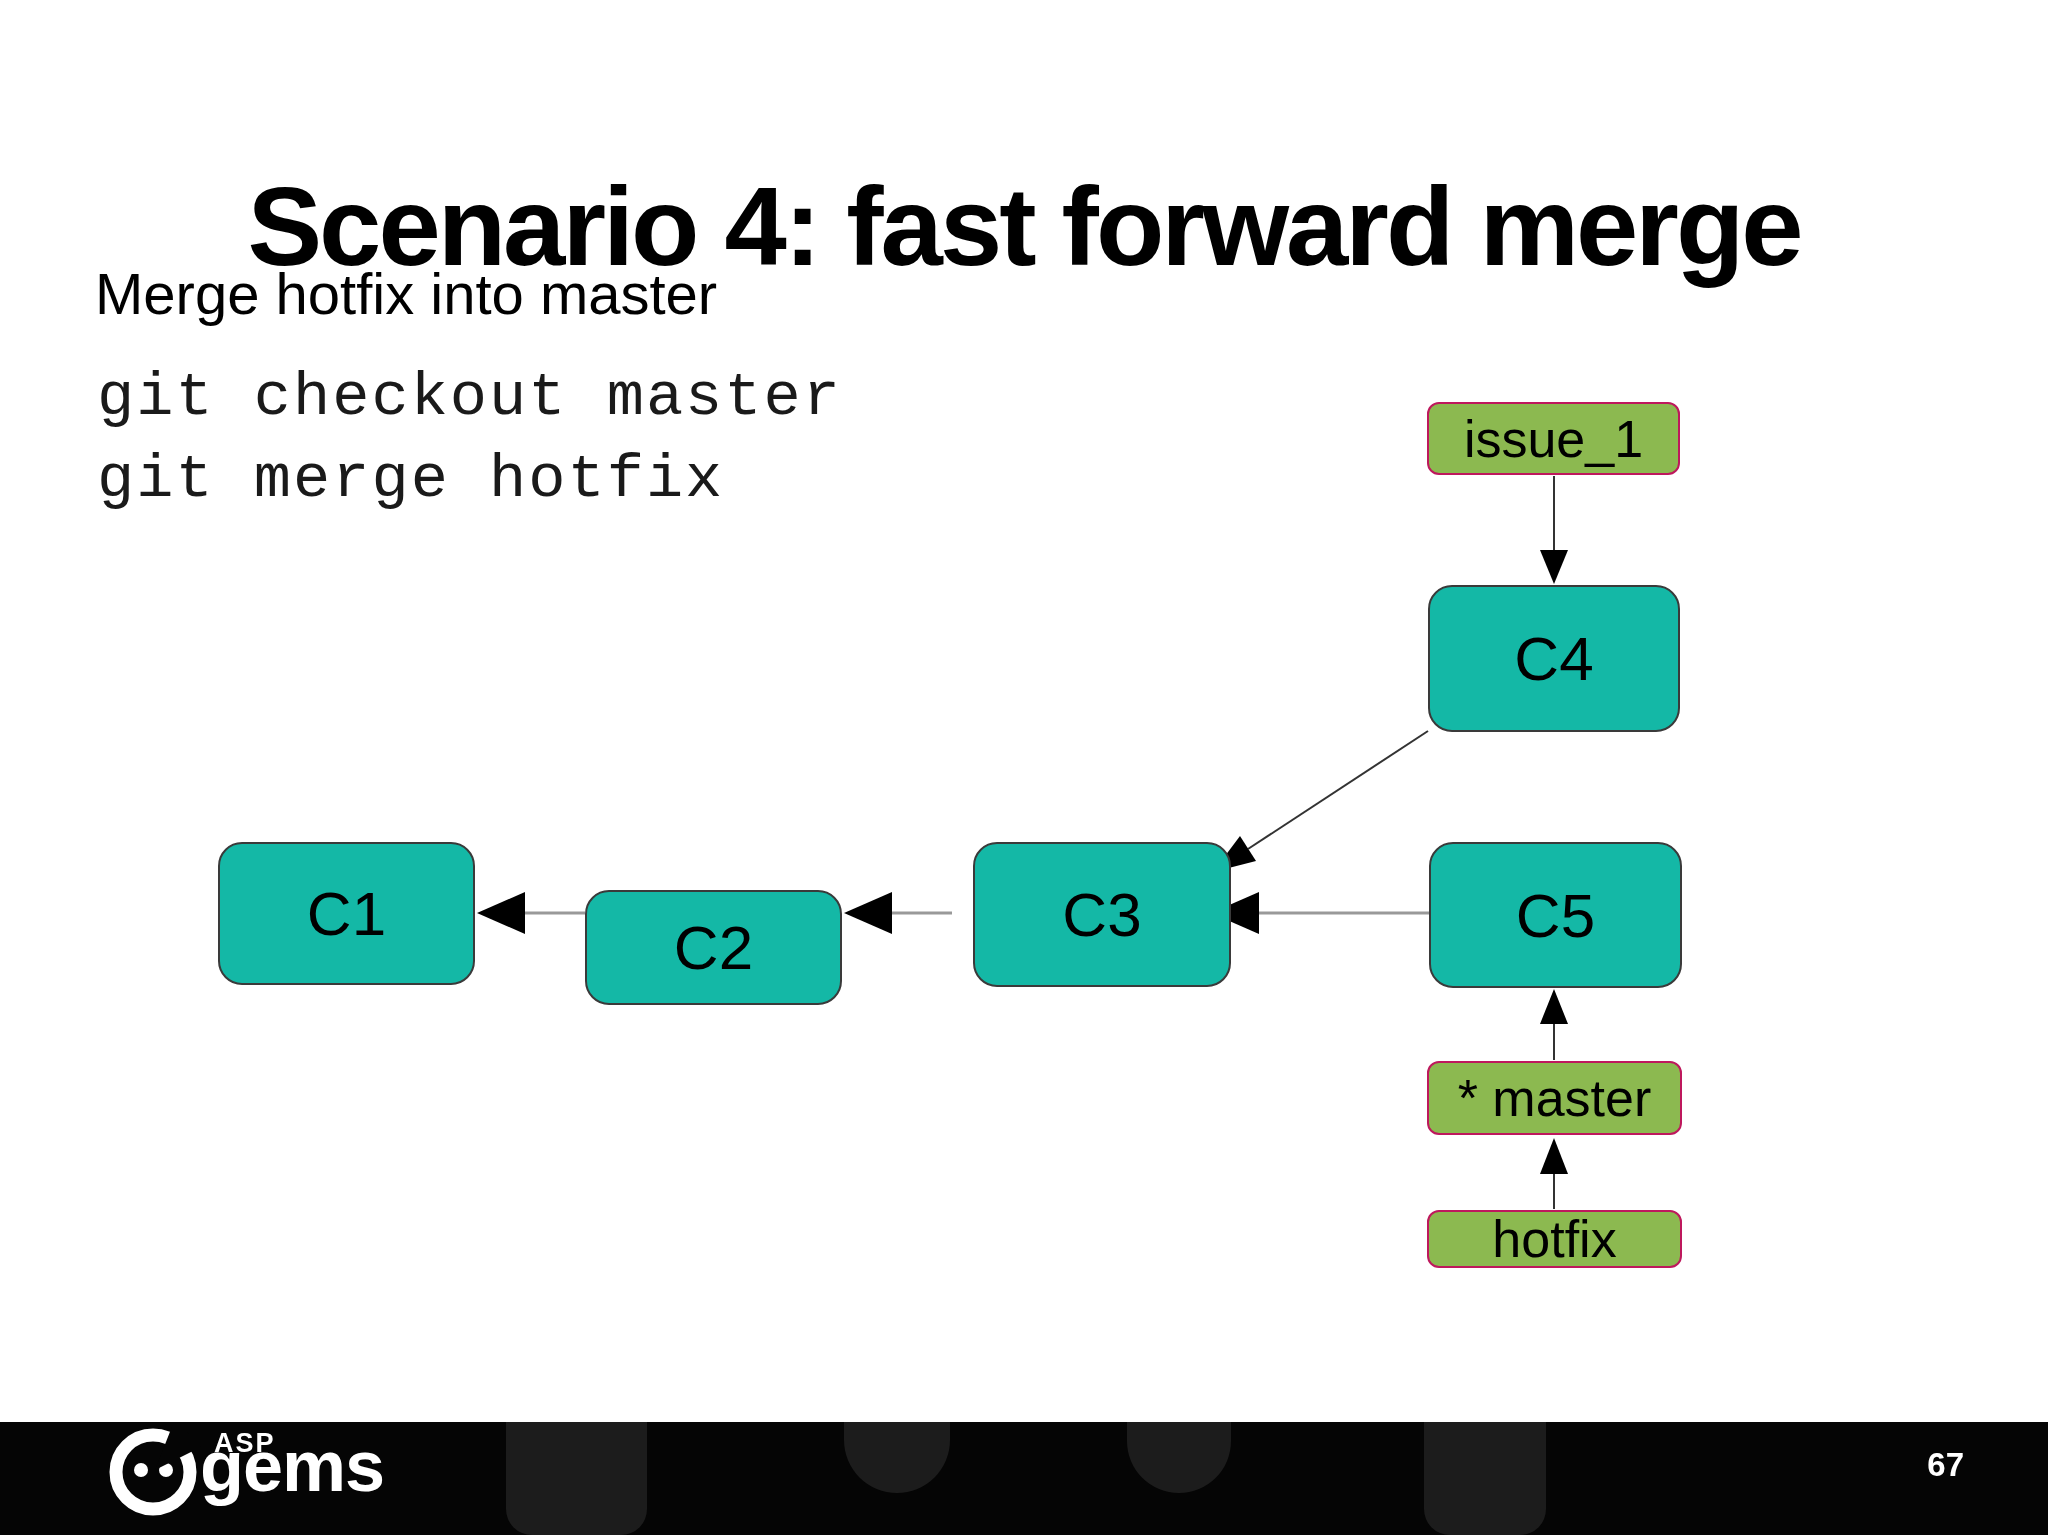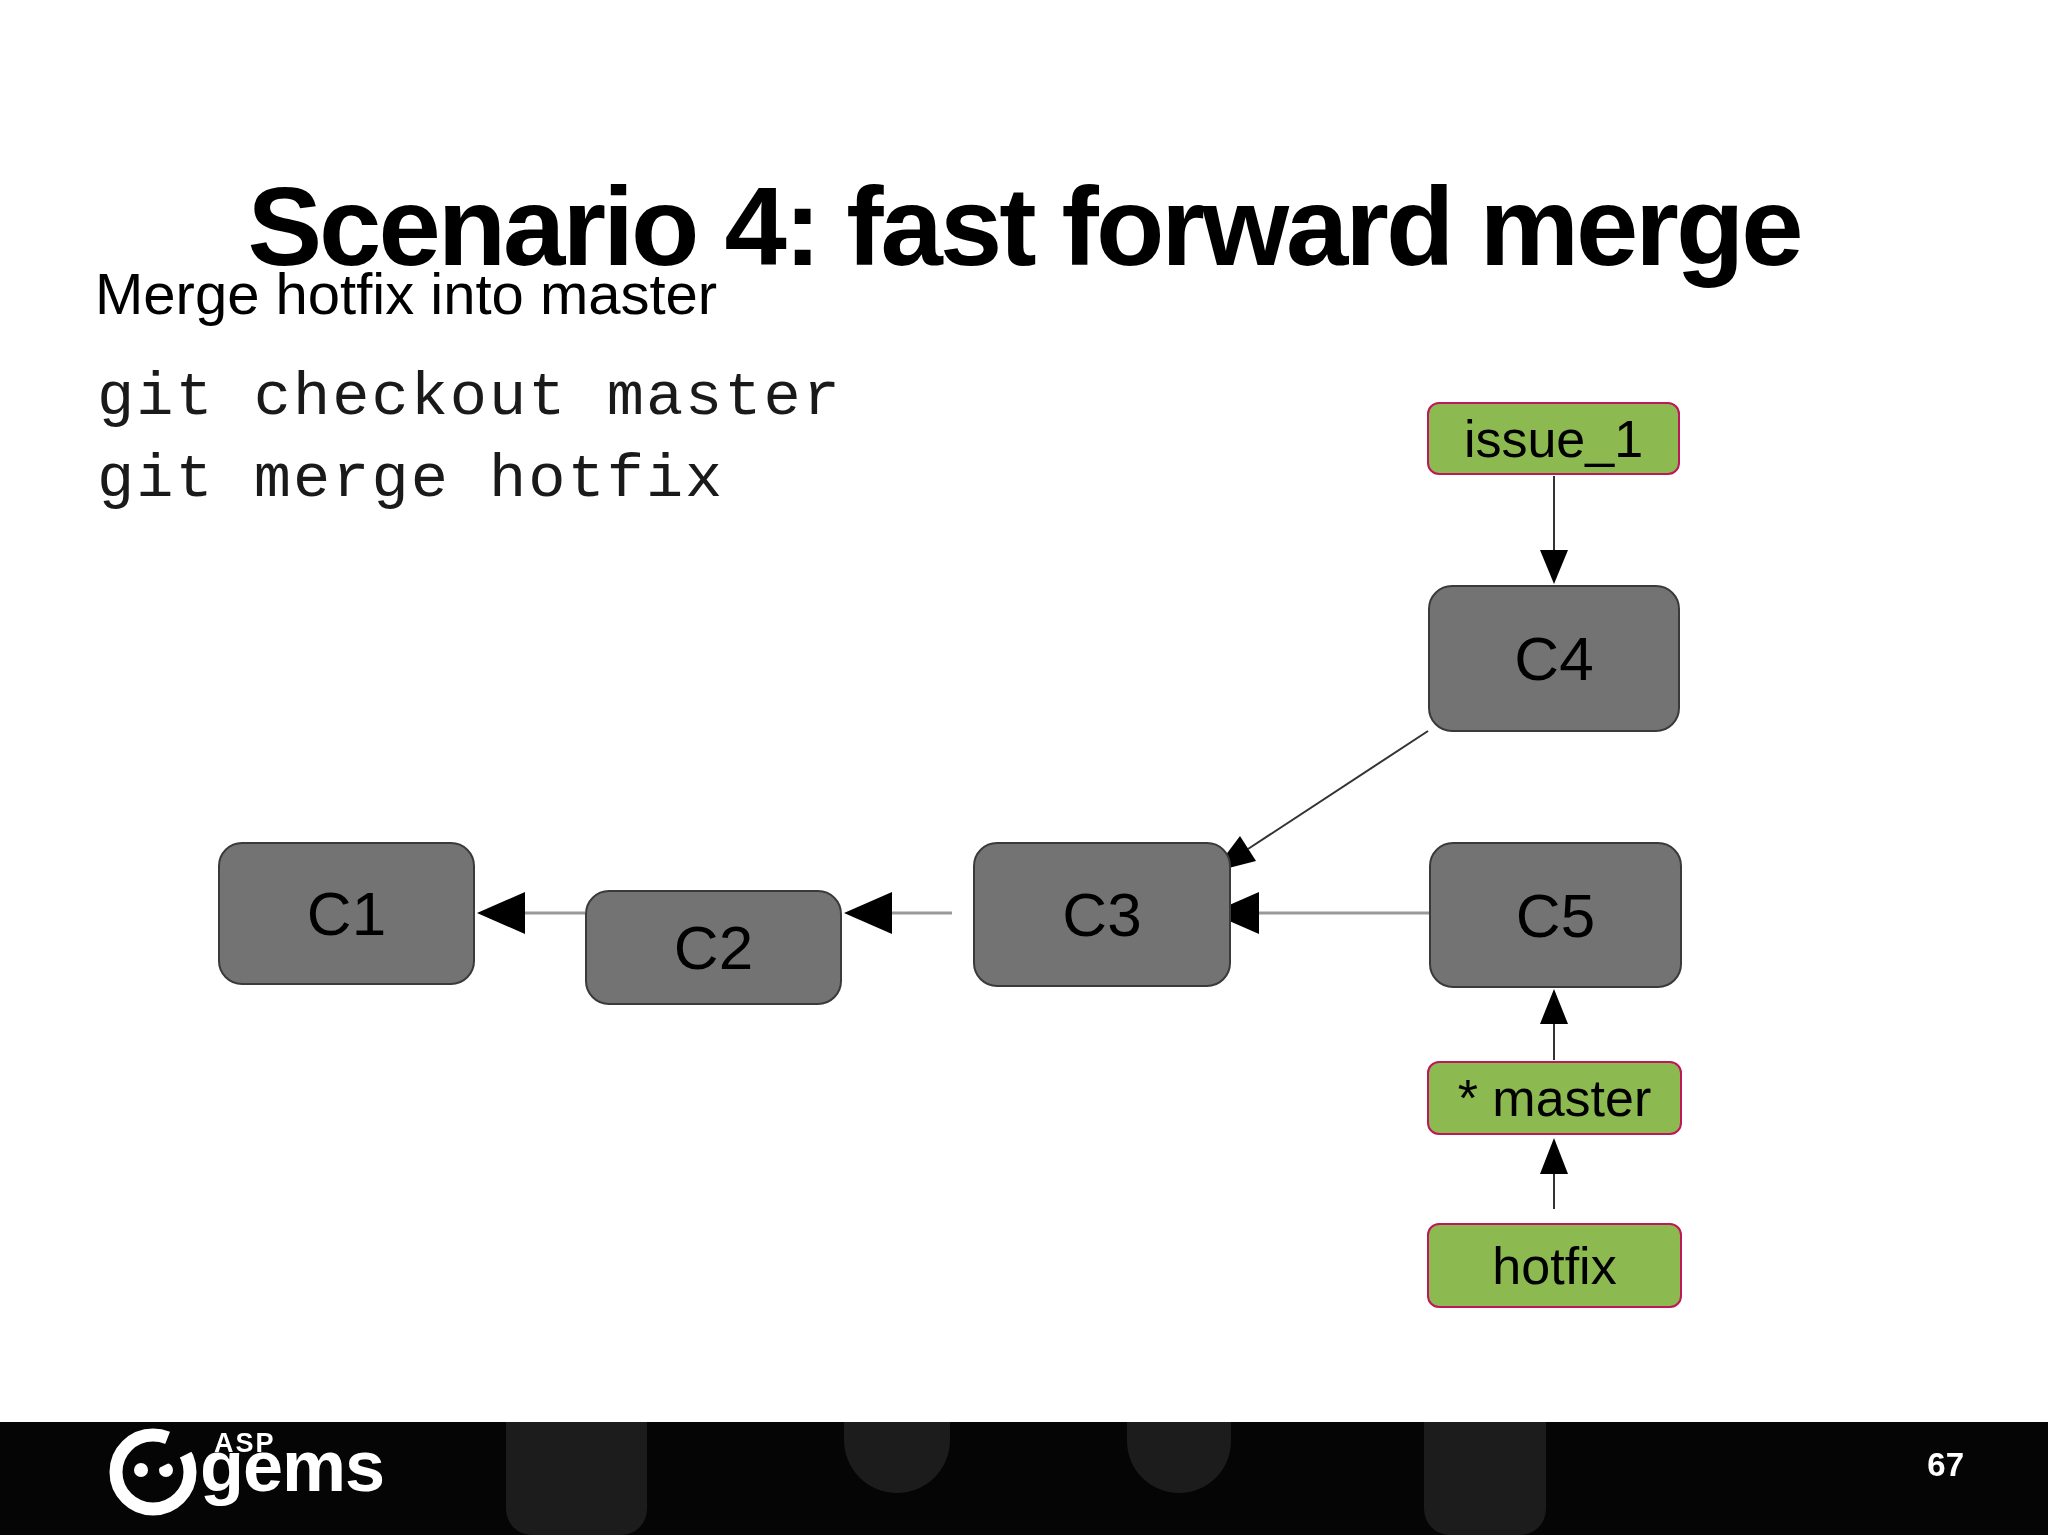--- a/index.html
+++ b/index.html
@@ -27,35 +27,35 @@
   }
   .code.line1{top:362px;}
   .code.line2{top:444px;}
 
   
   .node{
     position:absolute;display:flex;align-items:center;justify-content:center;
     color:#000;box-sizing:border-box;
   }
   .commit{
-    background:#737373;border:2px solid #3a3a3a;border-radius:24px;
+    background:#14b8a6;border:2px solid #3a3a3a;border-radius:24px;
     font-size:62px;
   }
   .branch{
     background:#8CB950;border:2px solid #be185d;border-radius:12px;
     font-size:52px;
   }
   #node-c1{left:218px;top:842px;width:257px;height:143px;}
   #node-c2{left:585px;top:842px;width:257px;height:115px;margin-top:48px;}
   #node-c3{left:952px;top:842px;width:258px;height:145px;margin-left:21px;}
   #node-c4{left:1428px;top:585px;width:252px;height:147px;}
   #node-c5{left:1429px;top:842px;width:253px;height:146px;}
   #node-issue1{left:1427px;top:402px;width:253px;height:73px;}
   #node-master{left:1427px;top:1061px;width:255px;height:74px;}
-  #node-hotfix{left:1427px;top:1210px;width:255px;height:85px;margin-top:13px;}
+  #node-hotfix{left:1427px;top:1210px;width:255px;height:58px;}
 
   .edges{position:absolute;left:0;top:0;width:2048px;height:1535px;}
 
   
   .footer-bar{
     position:absolute;left:0;top:1422px;width:2048px;height:113px;
     background:#050505;overflow:hidden;text-decoration:underline;
   }
   .deco{position:absolute;background:#1c1c1c;}
   .deco-bar1{left:506px;top:0;width:141px;height:113px;border-radius:0 0 26px 26px;}

